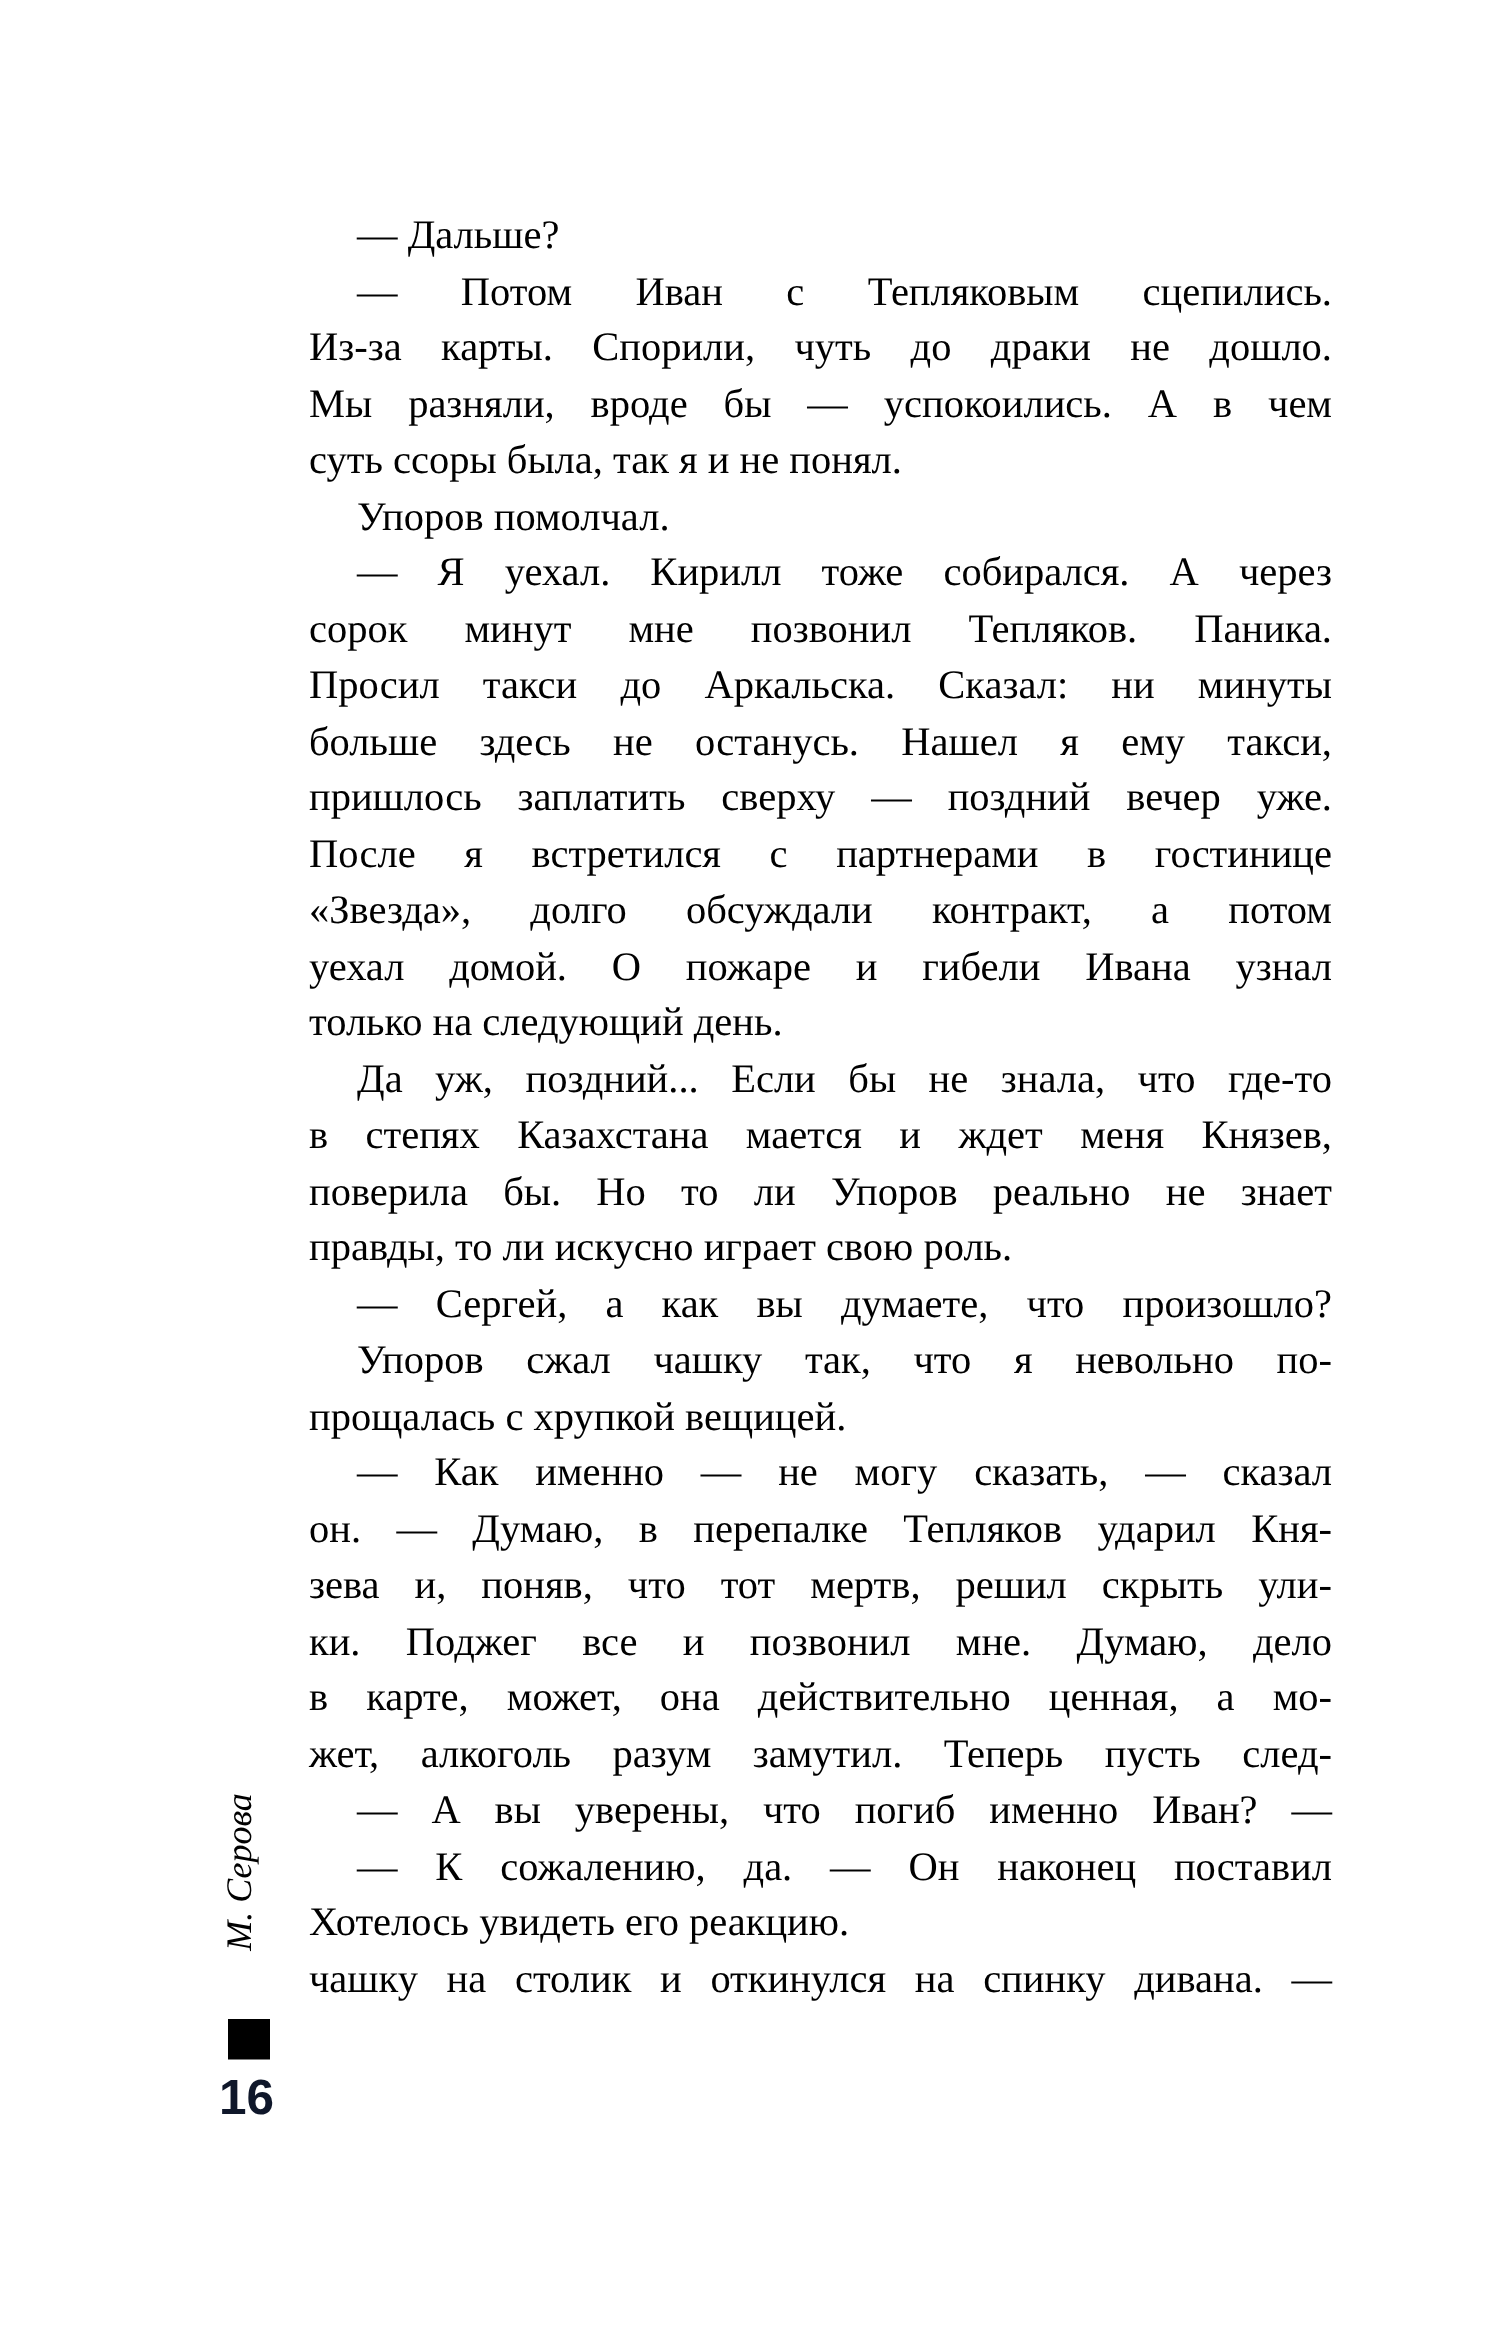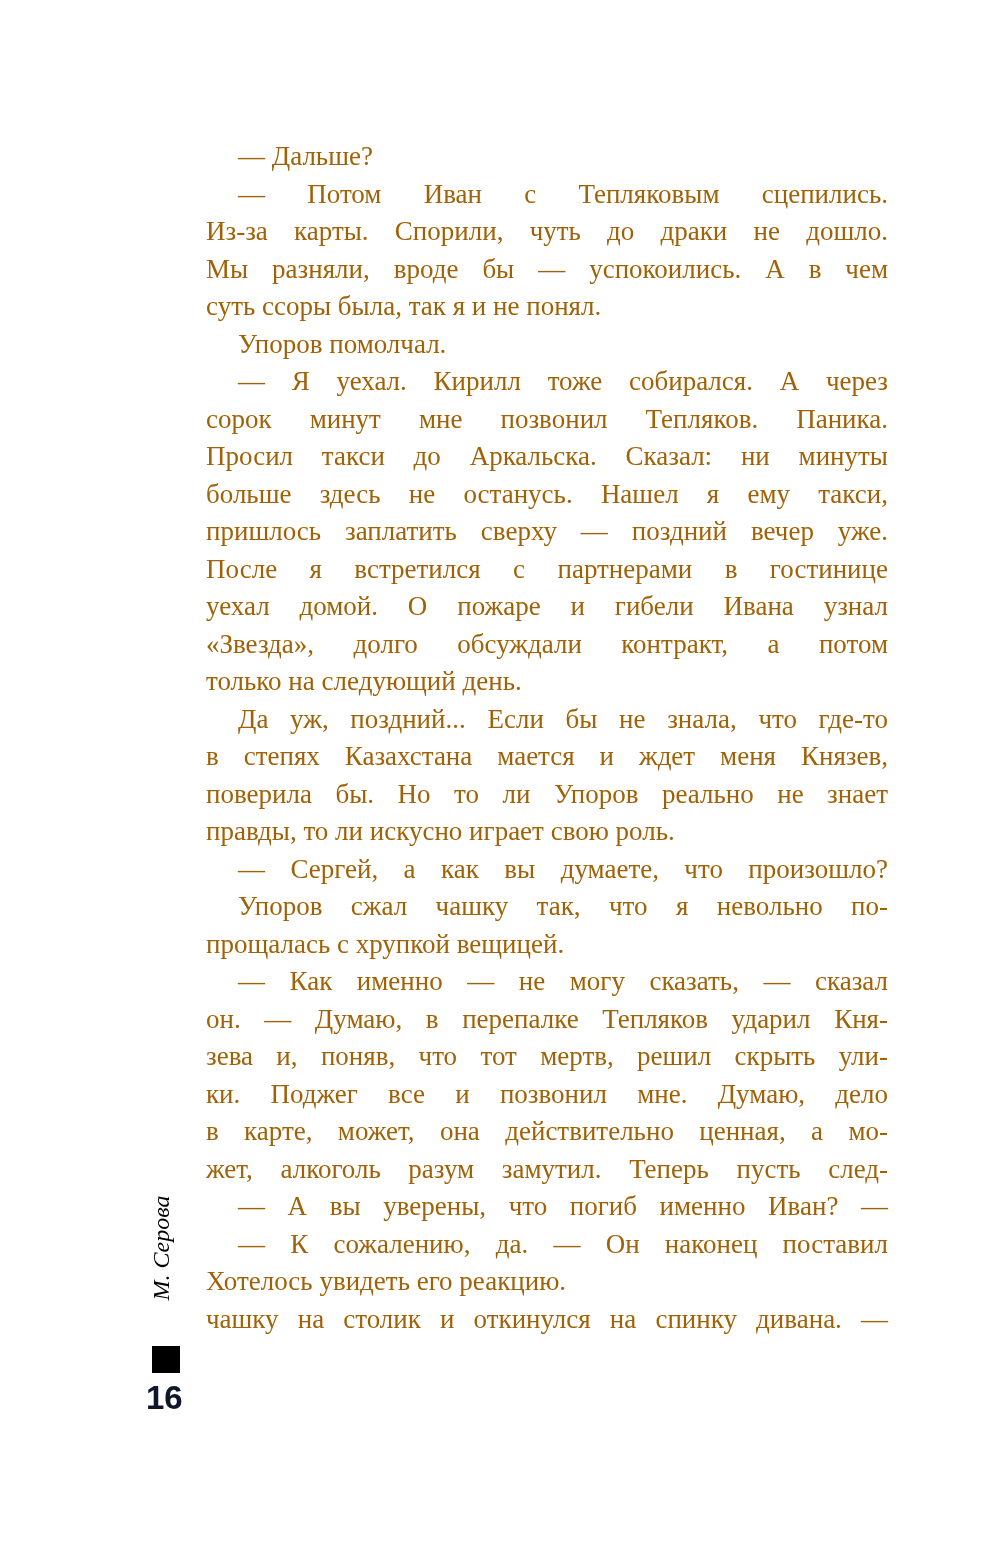--- a/index.html
+++ b/index.html
@@ -15,21 +15,21 @@
     color: #000000;
     font-family: "Liberation Serif", serif;
     overflow: hidden;
   }
   .text-column {
     position: absolute;
     left: 206px;
     top: 138px;
     width: 682px;
     font-size: 27px;
-    color: #a16207;
+    color: #000000;
   }
   .line {
     height: 37.5px;
     line-height: 37.5px;
     text-align: left;
     white-space: normal;
     overflow: visible;
   }
   .line.just {
     text-align: justify;
@@ -80,22 +80,22 @@
       <div class="line just">Из-за карты. Спорили, чуть до драки не дошло.</div>
       <div class="line just">Мы разняли, вроде бы — успокоились. А в чем</div>
       <div class="line">суть ссоры была, так я и не понял.</div>
       <div class="line indent">Упоров помолчал.</div>
       <div class="line indent just">— Я уехал. Кирилл тоже собирался. А через</div>
       <div class="line just">сорок минут мне позвонил Тепляков. Паника.</div>
       <div class="line just">Просил такси до Аркальска. Сказал: ни минуты</div>
       <div class="line just">больше здесь не останусь. Нашел я ему такси,</div>
       <div class="line just">пришлось заплатить сверху — поздний вечер уже.</div>
       <div class="line just">После я встретился с партнерами в гостинице</div>
+      <div class="line just">«Звезда», долго обсуждали контракт, а потом</div>
       <div class="line just">уехал домой. О пожаре и гибели Ивана узнал</div>
-      <div class="line just">«Звезда», долго обсуждали контракт, а потом</div>
       <div class="line">только на следующий день.</div>
       <div class="line indent just">Да уж, поздний... Если бы не знала, что где-то</div>
       <div class="line just">в степях Казахстана мается и ждет меня Князев,</div>
       <div class="line just">поверила бы. Но то ли Упоров реально не знает</div>
       <div class="line">правды, то ли искусно играет свою роль.</div>
       <div class="line indent just">— Сергей, а как вы думаете, что произошло?</div>
       <div class="line indent just">Упоров сжал чашку так, что я невольно по-</div>
       <div class="line">прощалась с хрупкой вещицей.</div>
       <div class="line indent just">— Как именно — не могу сказать, — сказал</div>
       <div class="line just">он. — Думаю, в перепалке Тепляков ударил Кня-</div>

